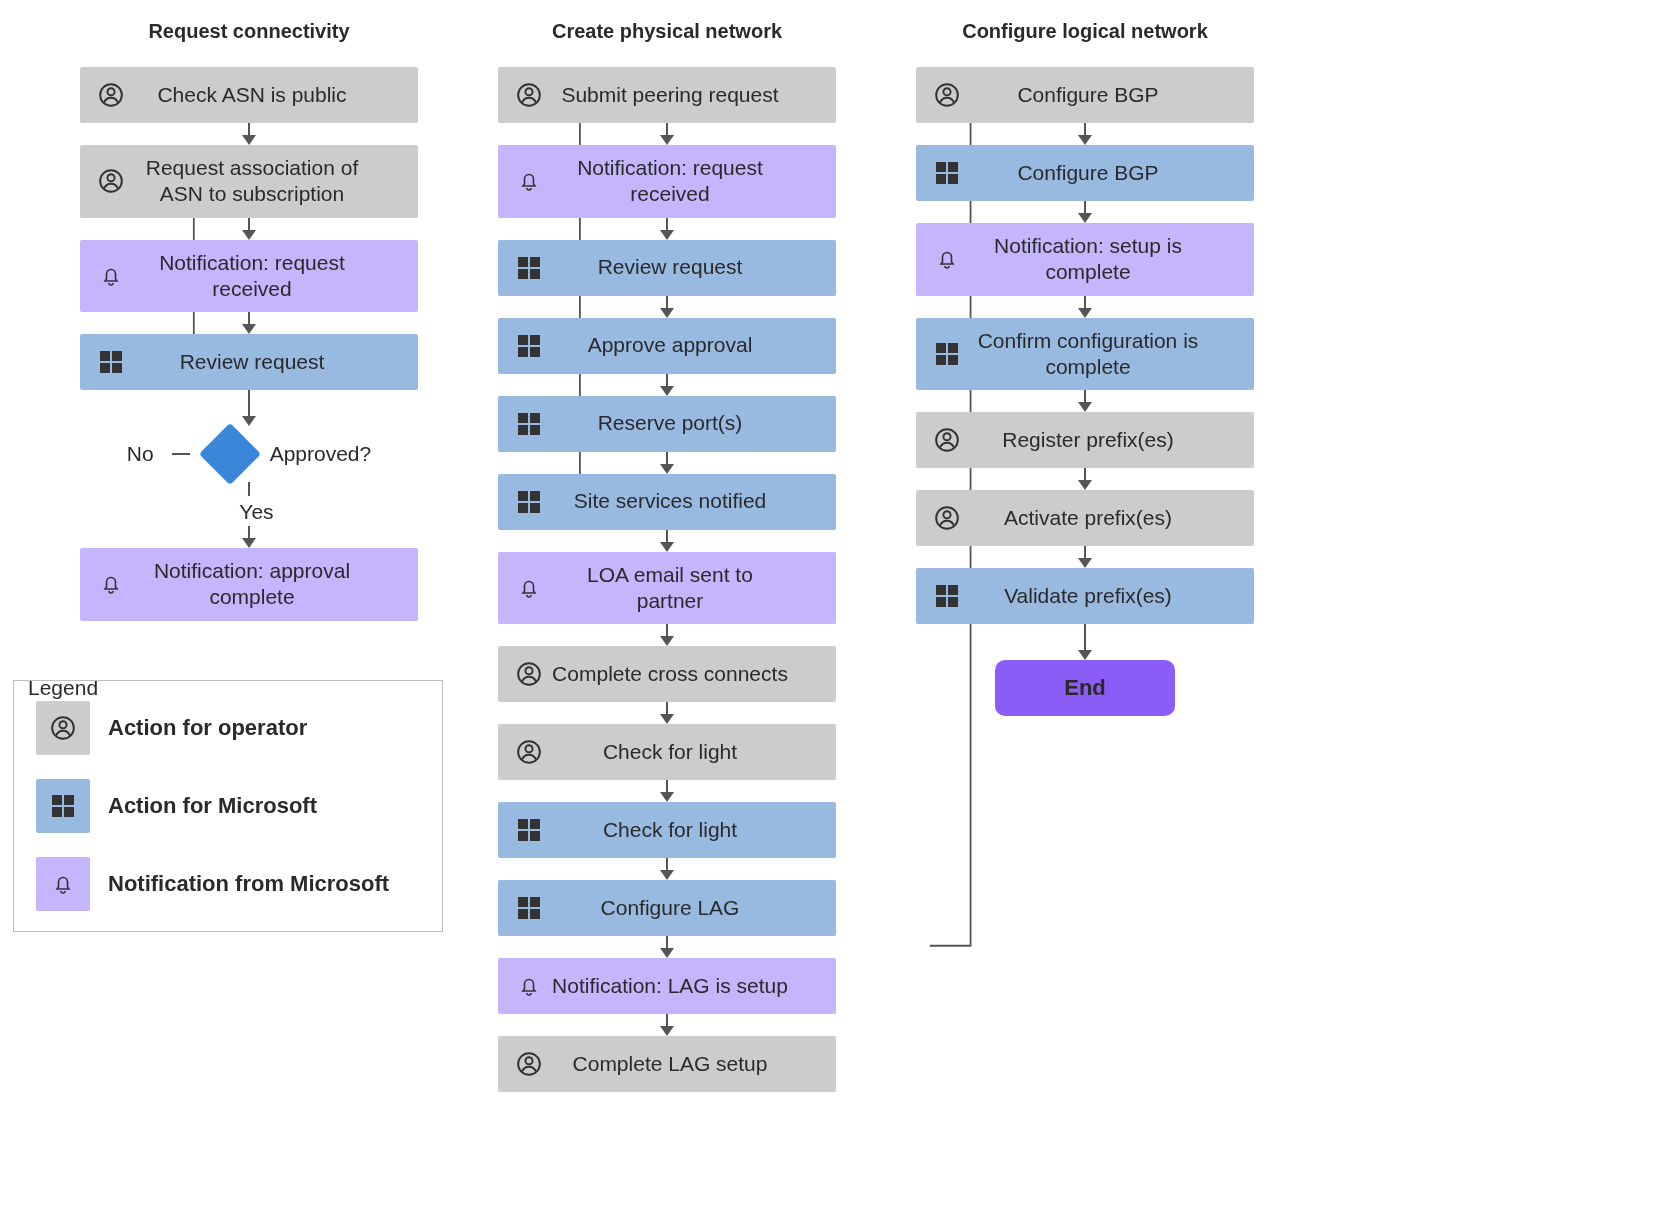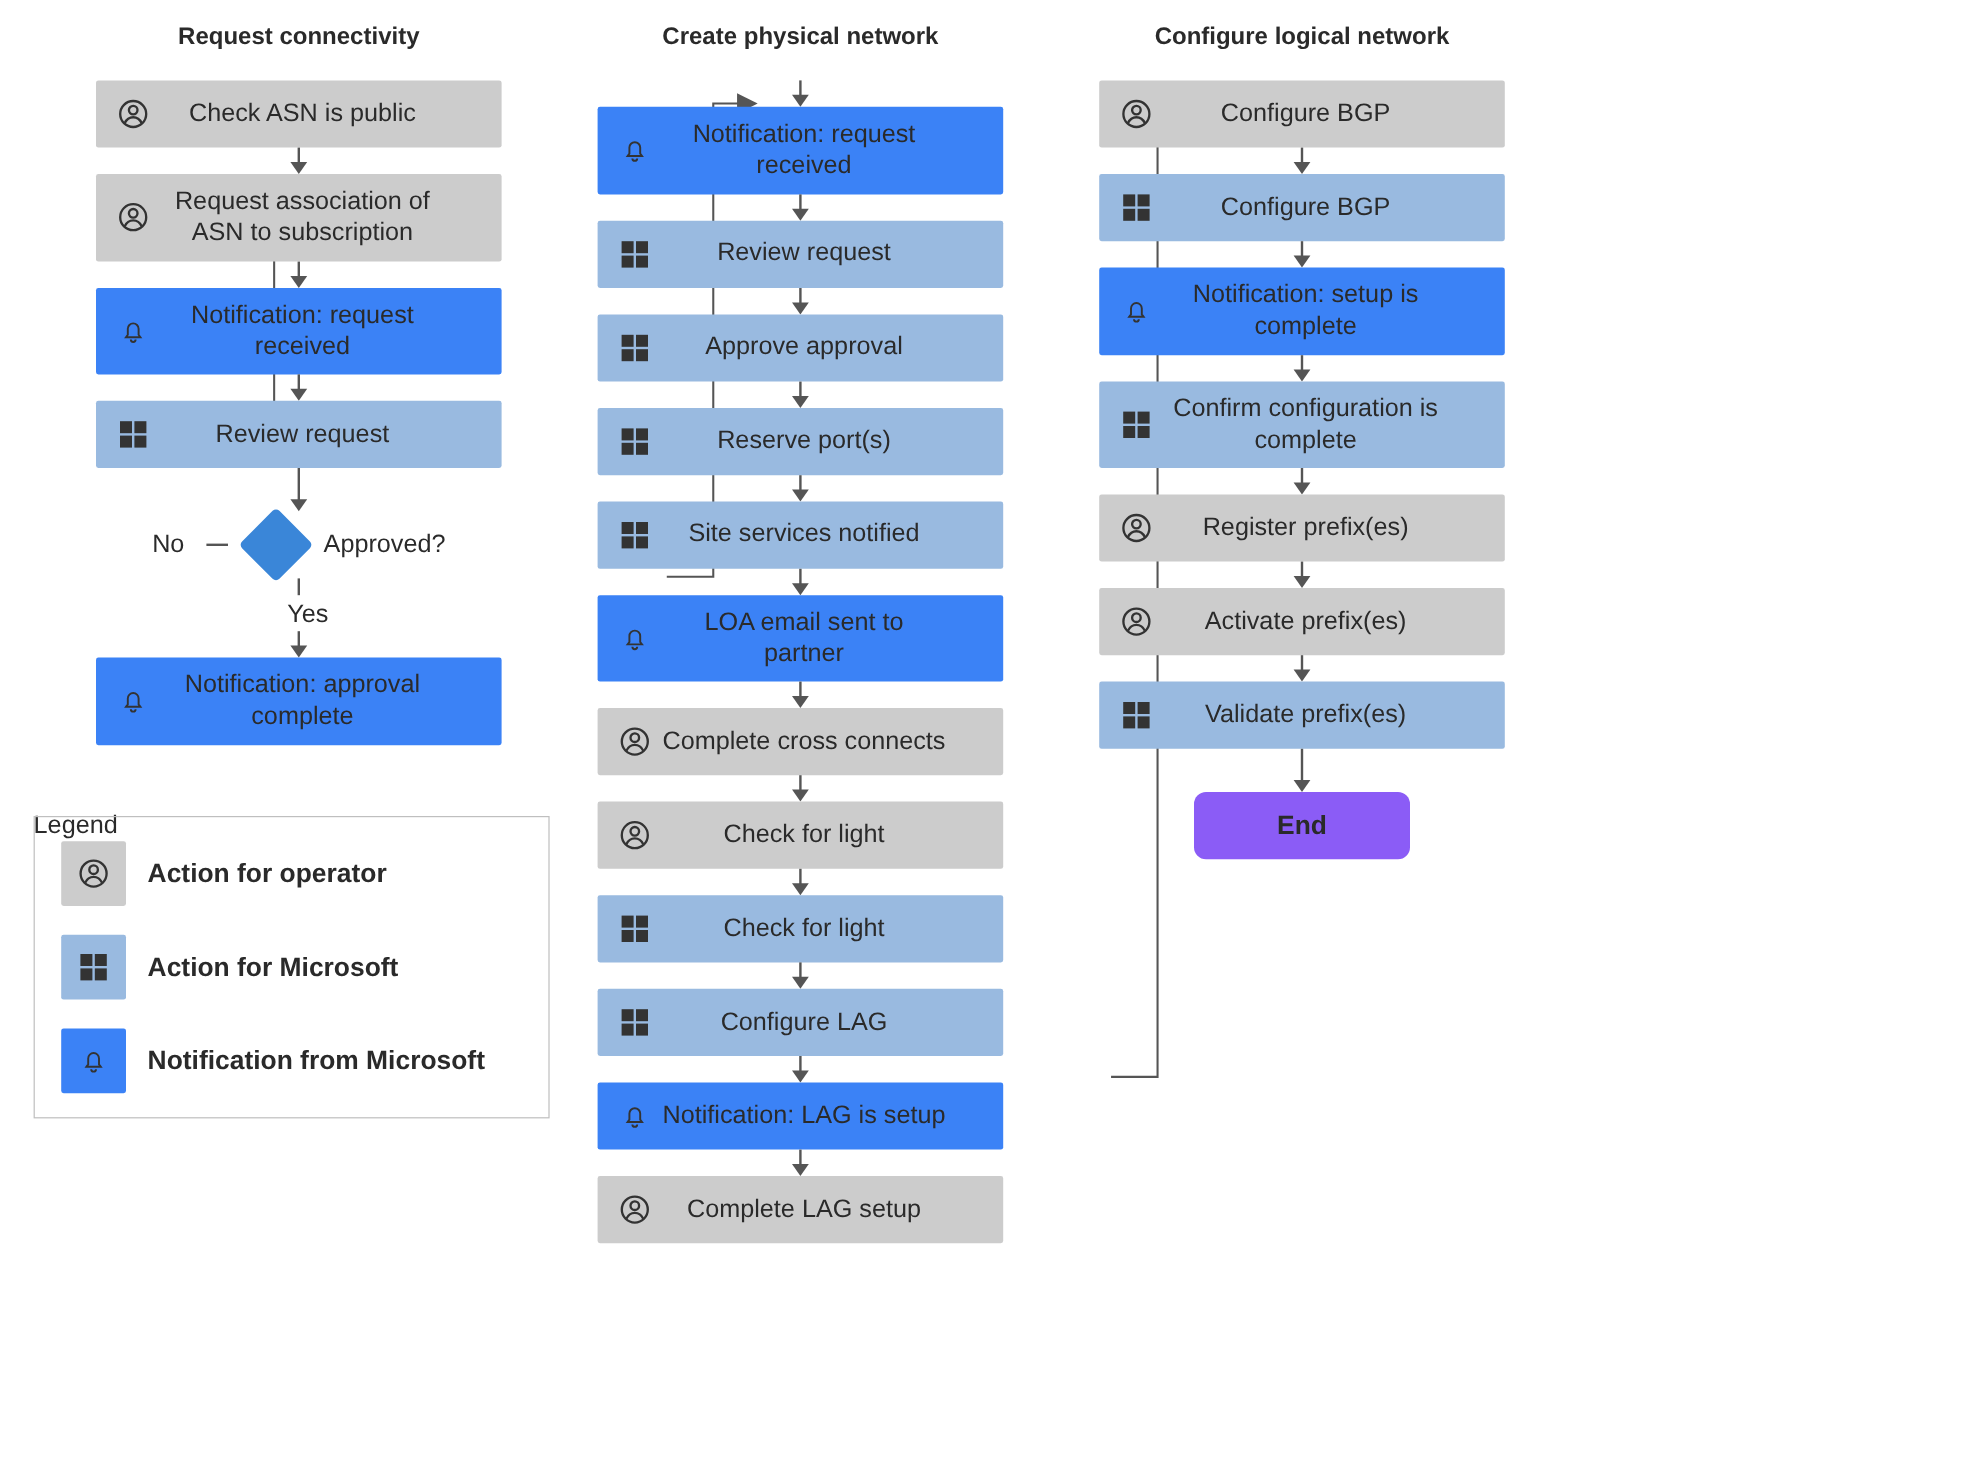--- a/index.html
+++ b/index.html
@@ -50,21 +50,21 @@
     flex: 0 0 34px;
   }
   .node .label {
     flex: 1;
     text-align: center;
     padding-right: 34px;
     line-height: 1.25;
   }
   .operator { background: #cccccc; }
   .microsoft { background: #99bae0; }
-  .notify { background: #3b82f6; }
+  .notify { background: #c4b5fd; }
   .arrow {
     width: 2px;
     height: 22px;
     position: relative;
     background: transparent;
   }
   .arrow::before {
     content: "";
     position: absolute;
     left: 50%; top: 0;
@@ -108,21 +108,21 @@
     font-weight:700; font-size:22px;
   }
   
   .legend-title { font-size: 21px; margin: 40px 0 10px 4px; }
   .legend-box {
     border: 1px solid #bfbfbf;
     padding: 20px 22px;
     width: 430px;
     display:flex; flex-direction:column; gap:24px;
     position:absolute;
-    left: 28px;
+    left: 13px;
     top: 680px;
   }
   .legend-row {
     display:flex; align-items:center; gap:18px;
   }
   .legend-icon {
     width:54px; height:54px;
     display:flex; align-items:center; justify-content:center;
     border-radius:2px;
   }
@@ -235,20 +235,30 @@
             <path d="M10 19a2 2 0 0 0 4 0"></path>
           </svg>
       </span>
       <span class="label">Notification: approval complete</span>
     </div>
   </div>
 
   <div class="col">
     <div class="col-title">Create physical network</div>
 
+    <div class="node operator">
+      <span class="icon-wrap">
+          <svg class="icon-user" viewBox="0 0 24 24">
+            <circle cx="12" cy="12" r="10"></circle>
+            <circle cx="12" cy="9" r="3.3"></circle>
+            <path d="M5.5 19c1.4-3 4-4.5 6.5-4.5s5.1 1.5 6.5 4.5"></path>
+          </svg>
+        </span>
+      <span class="label">Submit peering request</span>
+    </div>
     <div class="arrow"></div>
 
     <div class="node notify">
       <span class="icon-wrap">
           <svg class="icon-bell" viewBox="0 0 24 24">
             <path d="M6 17h12l-1.5-2V10a4.5 4.5 0 0 0-9 0v5L6 17z"></path>
             <path d="M10 19a2 2 0 0 0 4 0"></path>
           </svg>
         </span>
       <span class="label">Notification: request received</span>

